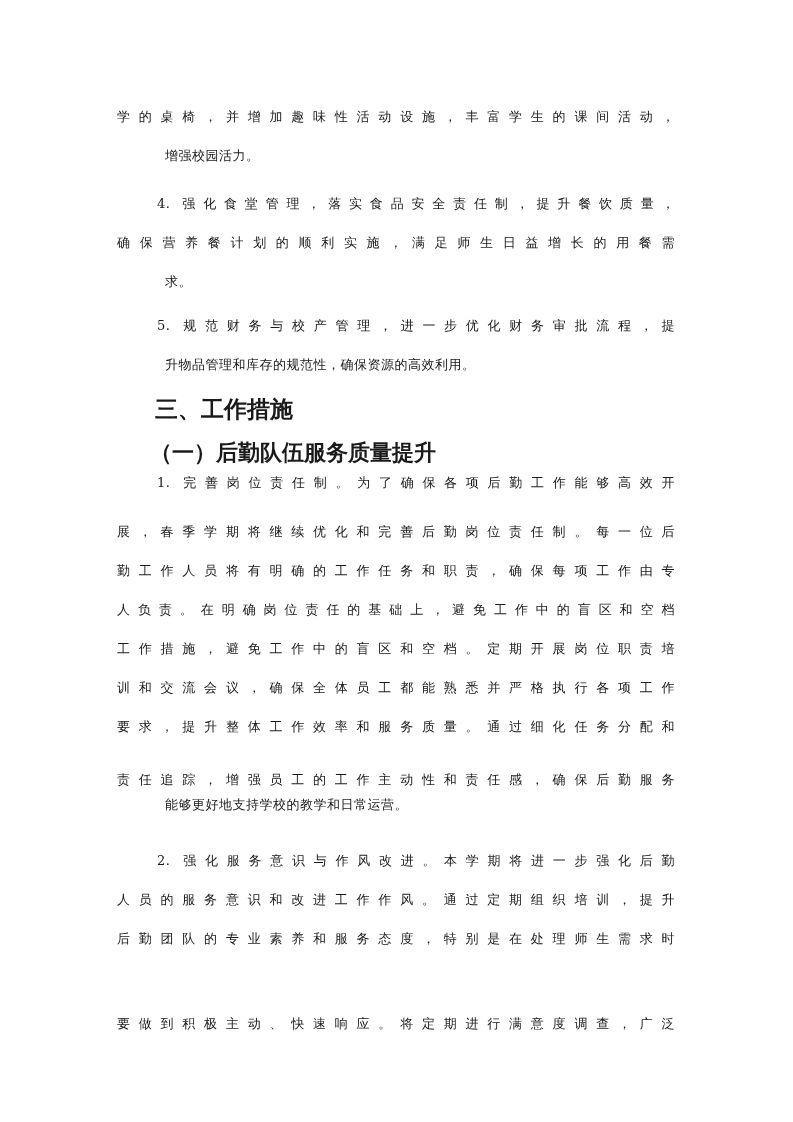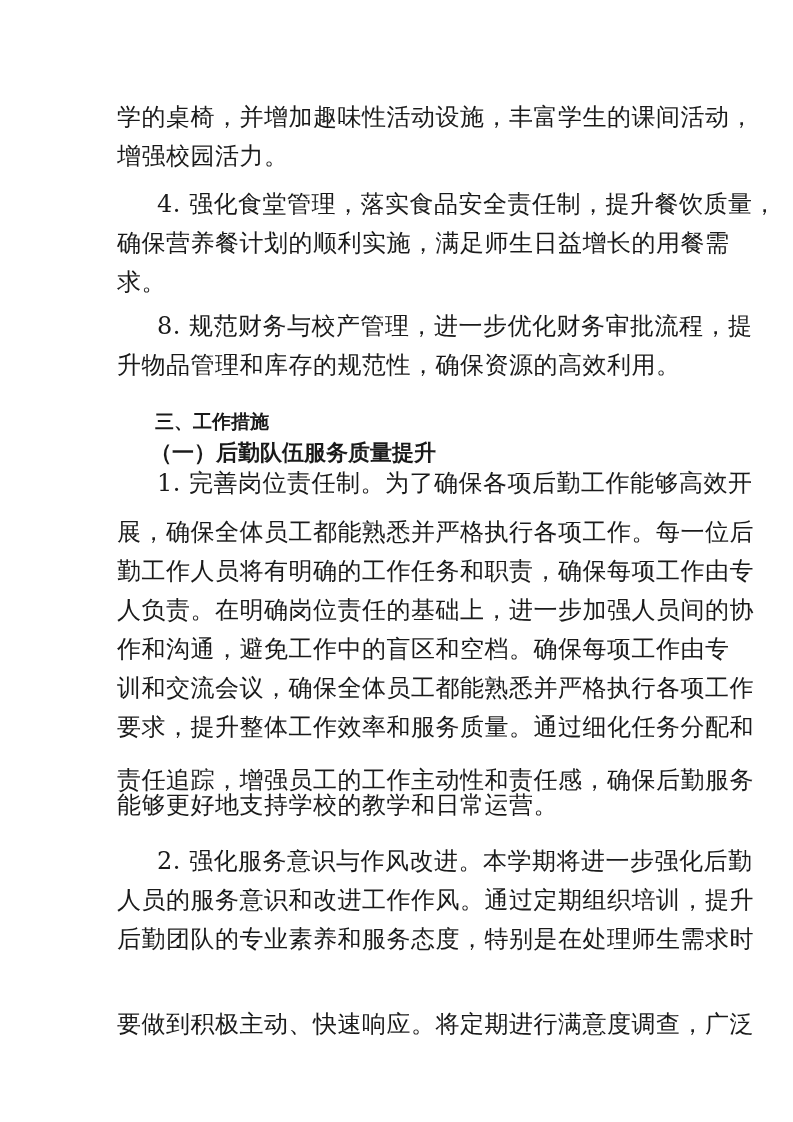--- a/index.html
+++ b/index.html
@@ -1,48 +1,48 @@
 <!DOCTYPE html>
 <html><head>
 <meta charset="utf-8">
 <style>
   html, body { margin: 0; padding: 0; background: #ffffff; }
   body { width: 793px; height: 1122px; position: relative; overflow: hidden;
          font-family: "DejaVu Serif", "Liberation Serif", serif; color: #1a1a1a; }
   .line { position: absolute; left: 117px; width: 558px; height: 30px; line-height: 30px;
-          font-size: 24px; white-space: nowrap; text-align: justify; text-align-last: justify; letter-spacing: 0.5px; }
-  .line.last { text-align-last: left; }
+          font-size: 13px; white-space: nowrap; text-align: justify; text-align-last: justify; letter-spacing: 0.5px; }
+  .line.last { text-align-last: left; margin-left: 48px; }
   .line.indent { left: 157px; width: 518px; }
-  .heading { position: absolute; font-size: 19px; font-weight: bold; height: 30px; line-height: 30px;
-             font-family: "DejaVu Sans", "Liberation Sans", sans-serif; white-space: nowrap; margin-top: 12px; }
+  .heading { position: absolute; font-size: 23px; font-weight: bold; height: 30px; line-height: 30px;
+             font-family: "DejaVu Sans", "Liberation Sans", sans-serif; white-space: nowrap; }
   .sub { position: absolute; font-size: 22px; font-weight: bold; height: 30px; line-height: 30px;
          font-family: "DejaVu Serif", "Liberation Serif", serif; white-space: nowrap; }
 </style>
 </head>
 <body>
 
 <div>
   <div class="line" style="top:102px">学的桌椅，并增加趣味性活动设施，丰富学生的课间活动，</div>
   <div class="line last" style="top:141px">增强校园活力。</div>
 
   <div class="line indent" style="top:189px">4. 强化食堂管理，落实食品安全责任制，提升餐饮质量，</div>
   <div class="line" style="top:228px">确保营养餐计划的顺利实施，满足师生日益增长的用餐需</div>
   <div class="line last" style="top:267px">求。</div>
 
-  <div class="line indent" style="top:311px">8. 规范财务与校产管理，进一步优化财务审批流程，提</div>
+  <div class="line indent" style="top:311px">5. 规范财务与校产管理，进一步优化财务审批流程，提</div>
   <div class="line last" style="top:350px">升物品管理和库存的规范性，确保资源的高效利用。</div>
 
   <div class="heading" style="top:394px; left:155px">三、工作措施</div>
   <div class="sub" style="top:437px; left:150px">（一）后勤队伍服务质量提升</div>
 
   <div class="line indent" style="top:468px">1. 完善岗位责任制。为了确保各项后勤工作能够高效开</div>
-  <div class="line" style="top:517px">展，确保全体员工都能熟悉并严格执行各项工作。每一位后</div>
+  <div class="line" style="top:517px">展，春季学期将继续优化和完善后勤岗位责任制。每一位后</div>
   <div class="line" style="top:556px">勤工作人员将有明确的工作任务和职责，确保每项工作由专</div>
-  <div class="line" style="top:595px">人负责。在明确岗位责任的基础上，进一步加强人员间的协</div>
-  <div class="line" style="top:634px">作和沟通，避免工作中的盲区和空档。确保每项工作由专</div>
+  <div class="line" style="top:595px">人负责。在明确岗位责任的基础上，避免工作中的盲区和空档</div>
+  <div class="line" style="top:634px">工作措施，避免工作中的盲区和空档。定期开展岗位职责培</div>
   <div class="line" style="top:673px">训和交流会议，确保全体员工都能熟悉并严格执行各项工作</div>
   <div class="line" style="top:712px">要求，提升整体工作效率和服务质量。通过细化任务分配和</div>
   <div class="line" style="top:765px">责任追踪，增强员工的工作主动性和责任感，确保后勤服务</div>
   <div class="line last" style="top:790px">能够更好地支持学校的教学和日常运营。</div>
 
   <div class="line indent" style="top:846px">2. 强化服务意识与作风改进。本学期将进一步强化后勤</div>
   <div class="line" style="top:885px">人员的服务意识和改进工作作风。通过定期组织培训，提升</div>
   <div class="line" style="top:924px">后勤团队的专业素养和服务态度，特别是在处理师生需求时</div>
   <div class="line" style="top:1009px">要做到积极主动、快速响应。将定期进行满意度调查，广泛</div>
 </div>

